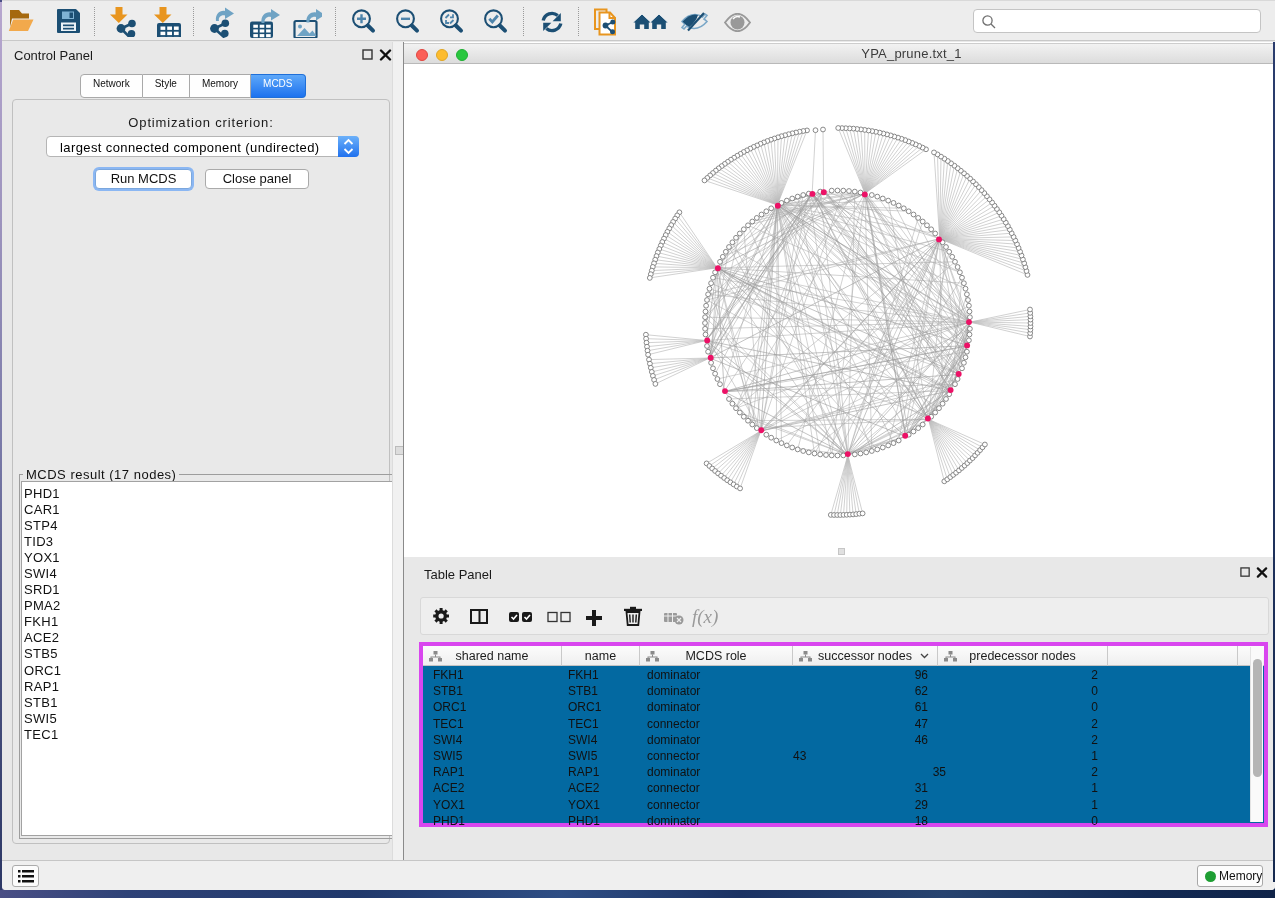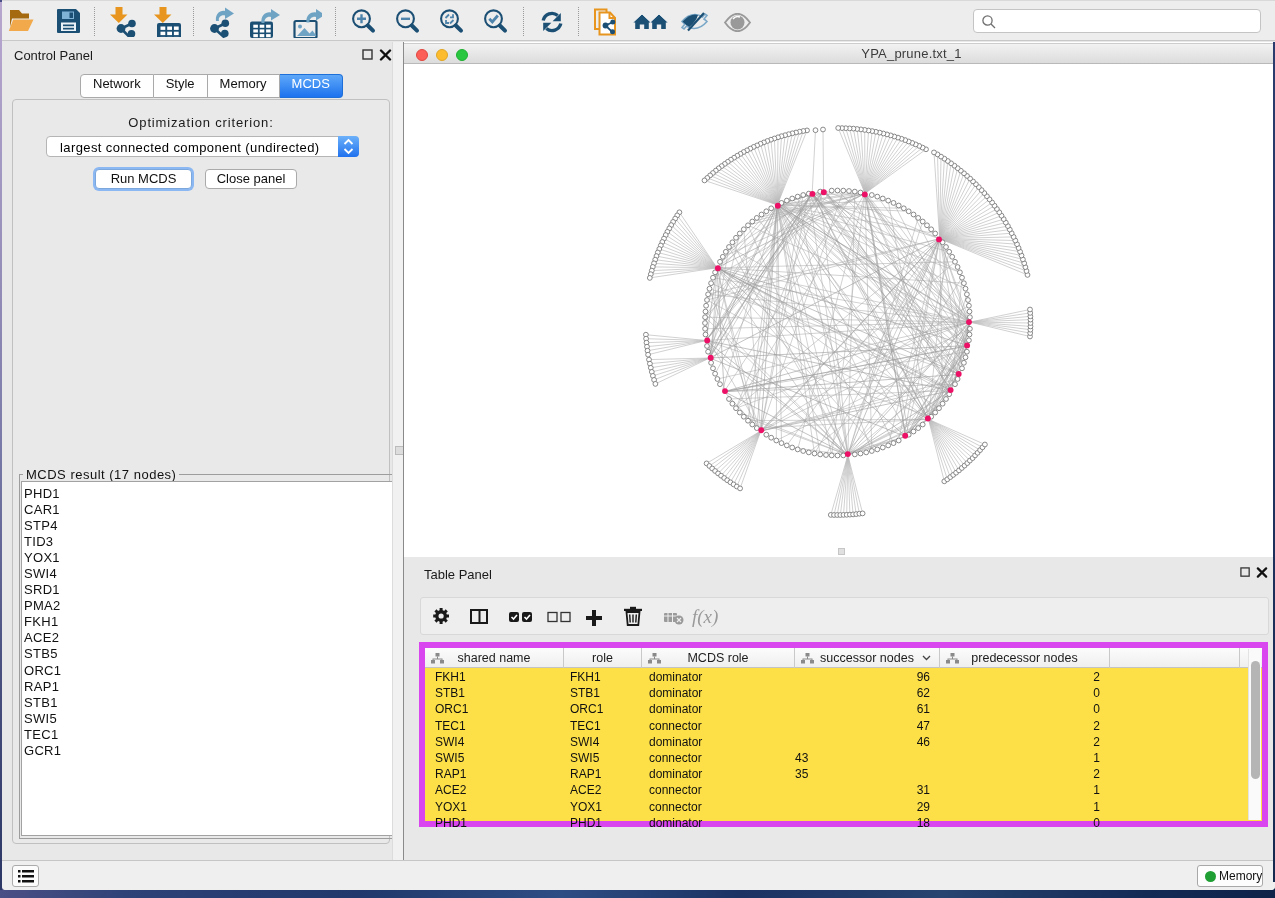--- a/index.html
+++ b/index.html
@@ -10,53 +10,53 @@
 #app{position:absolute;left:2px;top:0;right:0;bottom:8px;background:#e8e8e8;border-radius:0 0 4px 4px;overflow:hidden}
 
 #toolbar{position:absolute;left:0;top:0;right:0;height:41px;background:#ededed;border-bottom:1px solid #c8c8c8;border-top:1px solid #d9d9d9}
 .ticon{position:absolute}
 .tsep{position:absolute;top:6px;height:29px;width:0;border-left:1px dotted #9a9a9a}
 #search{position:absolute;left:971px;top:8px;width:288px;height:24px;background:#fff;border:1px solid #c4c4c4;border-radius:4px}
 
 #ctrl{position:absolute;left:0;top:42px;width:390px;bottom:30px;background:#e8e8e8}
 #ctrl .title{position:absolute;left:12px;top:6px;font-size:13px;color:#1a1a1a}
 .winbtns{position:absolute;top:7px;font-size:12px;color:#111}
-#tabs{position:absolute;left:78px;top:32px;height:24px;display:flex;font-size:13px}
+#tabs{position:absolute;left:78px;top:32px;height:24px;display:flex;font-size:10px}
 #tabs div{border:1px solid #a9a9a9;border-left:none;background:#fefefe;color:#111;padding:0 12px;line-height:17px;text-align:center}
 #tabs div:first-child{border-left:1px solid #a9a9a9;border-radius:4px 0 0 4px}
 #tabs div.sel{background:linear-gradient(#5ea8f9,#1d72ee);color:#fff;border-color:#1f6fd8;border-radius:0 4px 4px 0}
 #innerpanel{position:absolute;left:10px;top:57px;right:2px;height:745px;background:#e9e9e9;border:1px solid #c0c0c0;border-radius:4px}
 #optlabel{position:absolute;left:0;right:0;top:15px;text-align:center;font-size:13px;letter-spacing:.85px;color:#1a1a1a}
 #dropdown{position:absolute;left:33px;top:36px;width:313px;height:21px;background:#fff;border:1px solid #b5b5b5;border-radius:4px;font-size:13px;line-height:19px}
 #dropdown .txt{position:absolute;left:13px;top:1px;letter-spacing:.4px}
 #dropdown .cap{position:absolute;right:-1px;top:-1px;width:21px;height:21px;background:linear-gradient(#6cb1fa,#2071ee);border-radius:0 4px 4px 0}
 .btn{position:absolute;top:69px;height:20px;background:#fff;border:1px solid #aaa;border-radius:4px;font-size:13px;text-align:center;line-height:18px;color:#111}
 #runbtn{left:82px;width:97px;box-shadow:0 0 0 2px rgba(115,170,245,.8);border-color:#7ba7dd}
-#closebtn{left:192px;width:92px}
+#closebtn{left:192px;width:104px}
 #fieldset{position:absolute;left:6px;top:374px;width:404px;height:365px;border:1px solid #9d9d9d}
 #legend{position:absolute;left:3px;top:-8px;background:#e9e9e9;padding:0 3px;font-size:13px;letter-spacing:.5px;color:#111}
 #listbox{position:absolute;left:1px;top:6px;right:1px;bottom:2px;background:#fff;border:1px solid #a2a2a2;font-size:13px;color:#111;padding-top:4px}
 #listbox .it{height:16.05px;line-height:16.05px;padding-left:2px;letter-spacing:.3px}
 #lbsb{position:absolute;right:0;top:0;width:8px;bottom:0;background:#f2f2f2;border-left:1px solid #ddd}
 #lbsb .th{position:absolute;left:1px;right:1px;top:1px;height:160px;background:#d9d9d9;border-radius:3px}
 
 #split{position:absolute;left:390px;top:42px;width:12px;bottom:30px;background:#f1f1f1;border-left:1px solid #dcdcdc}
 #split .h{position:absolute;left:2px;top:404px;width:9px;height:9px;background:#ddd;border:1px solid #bbb}
 
 #netwin{position:absolute;left:401px;top:42px;right:0;height:515px;border-left:1px solid #8a8a8a;background:#fff}
 #nettitle{position:absolute;left:0;top:1px;right:0;height:21px;background:linear-gradient(#f2f2f2,#dcdcdc);border-bottom:1px solid #b9b9b9;border-top:1px solid #cdcdcd}
 .light{position:absolute;top:5px;width:12px;height:12px;border-radius:50%}
 #nettitle .t{position:absolute;left:144px;right:0;top:2px;text-align:center;font-size:13px;letter-spacing:.2px;color:#3c3c3c}
 #netcanvas{position:absolute;left:1px;top:23px;right:0;bottom:1px;background:#fff}
 #netgrip{position:absolute;left:434px;bottom:2px;width:7px;height:7px;background:#e0e0e0;border:1px solid #c6c6c6}
 
 #tpanel{position:absolute;left:401px;top:557px;right:0;bottom:30px;background:#e8e8e8;border-left:1px solid #8a8a8a}
 #tpanel .title{position:absolute;left:20px;top:10px;font-size:13px;color:#1a1a1a}
 #ttoolbar{position:absolute;left:16px;top:40px;right:6px;height:38px;background:#eee;border:1px solid #d8d8d8;border-radius:3px}
-#ttable{position:absolute;left:15px;top:85px;right:7px;height:185px;background:#fde047;border:6px solid #d946ef}
+#ttable{position:absolute;left:15px;top:85px;right:7px;height:185px;background:#0369a1;border:4px solid #d946ef}
 #thead{position:absolute;left:0;top:0;right:0;height:20px;background:linear-gradient(#fcfcfc,#efefef);border-bottom:1px solid #c3c3c3;font-size:12.5px;color:#1c1c1c}
 .hcell{position:absolute;top:0;height:20px;border-right:1px solid #c9c9c9}
 .hcell .lab{position:absolute;left:0;right:0;top:3px;text-align:center}
 .hicon{position:absolute;top:5px;width:13px;height:11px}
 .trow{position:absolute;left:0;right:14px;height:16.2px;font-size:12px;color:#111}
 .trow span{position:absolute;top:1px}
 .tsb{position:absolute;right:1px;top:1px;width:13px;bottom:1px;background:#fafafa;border-left:1px solid #e3e3e3}
 .tsb .th{position:absolute;left:2px;width:9px;top:12px;height:118px;background:#b5b5b5;border-radius:5px}
 #btabs{position:absolute;left:257px;top:276px;height:22px;display:flex;font-size:13px}
 #btabs div{border:1px solid #a9a9a9;border-left:none;background:#fdfdfd;color:#111;padding:0 14px;line-height:20px}
@@ -245,21 +245,20 @@
             <div class="it">SRD1</div>
             <div class="it">PMA2</div>
             <div class="it">FKH1</div>
             <div class="it">ACE2</div>
             <div class="it">STB5</div>
             <div class="it">ORC1</div>
             <div class="it">RAP1</div>
             <div class="it">STB1</div>
             <div class="it">SWI5</div>
             <div class="it">TEC1</div>
-            <div class="it">GCR1</div>
             <div id="lbsb">
               <div class="th"></div>
             </div>
           </div>
  </div>
 </div>
 </div>
 <div id="split">
       <div class="h"></div>
     </div>
@@ -680,21 +679,21 @@
                 <rect x="4.5" y="0" width="4" height="3.5"></rect>
                 <rect x="0" y="7" width="4" height="3.5"></rect>
                 <rect x="9" y="7" width="4" height="3.5"></rect>
                 <path d="M6 3.5h1V6h-1z"></path>
                 <path d="M1.5 7V5.5h10V7h-1V6.5h-8V7z"></path>
               </g>
             </svg>
             <div class="lab">shared name</div>
           </div>
           <div class="hcell" style="left:139px;width:78px">
-            <div class="lab">role</div>
+            <div class="lab">name</div>
           </div>
           <div class="hcell" style="left:217px;width:153px">
             <svg class="hicon" style="left:6px" viewBox="0 0 13 11">
               <g fill="#8a8a8a">
                 <rect x="4.5" y="0" width="4" height="3.5"></rect>
                 <rect x="0" y="7" width="4" height="3.5"></rect>
                 <rect x="9" y="7" width="4" height="3.5"></rect>
                 <path d="M6 3.5h1V6h-1z"></path>
                 <path d="M1.5 7V5.5h10V7h-1V6.5h-8V7z"></path>
               </g>
@@ -769,21 +768,21 @@
           <span style="left:10px">SWI5</span>
           <span style="left:145px">SWI5</span>
           <span style="left:224px">connector</span>
           <span style="left:370px;width:135px;">43</span>
           <span style="left:515px;width:160px;text-align:right">1</span>
         </div>
         <div class="trow" style="top:118.2px">
           <span style="left:10px">RAP1</span>
           <span style="left:145px">RAP1</span>
           <span style="left:224px">dominator</span>
-          <span style="left:370px;width:135px;">35</span>
+          <span style="left:388px;width:135px;text-align:right">35</span>
           <span style="left:515px;width:160px;text-align:right">2</span>
         </div>
         <div class="trow" style="top:134.4px">
           <span style="left:10px">ACE2</span>
           <span style="left:145px">ACE2</span>
           <span style="left:224px">connector</span>
           <span style="left:370px;width:135px;text-align:right">31</span>
           <span style="left:515px;width:160px;text-align:right">1</span>
         </div>
         <div class="trow" style="top:150.6px">

